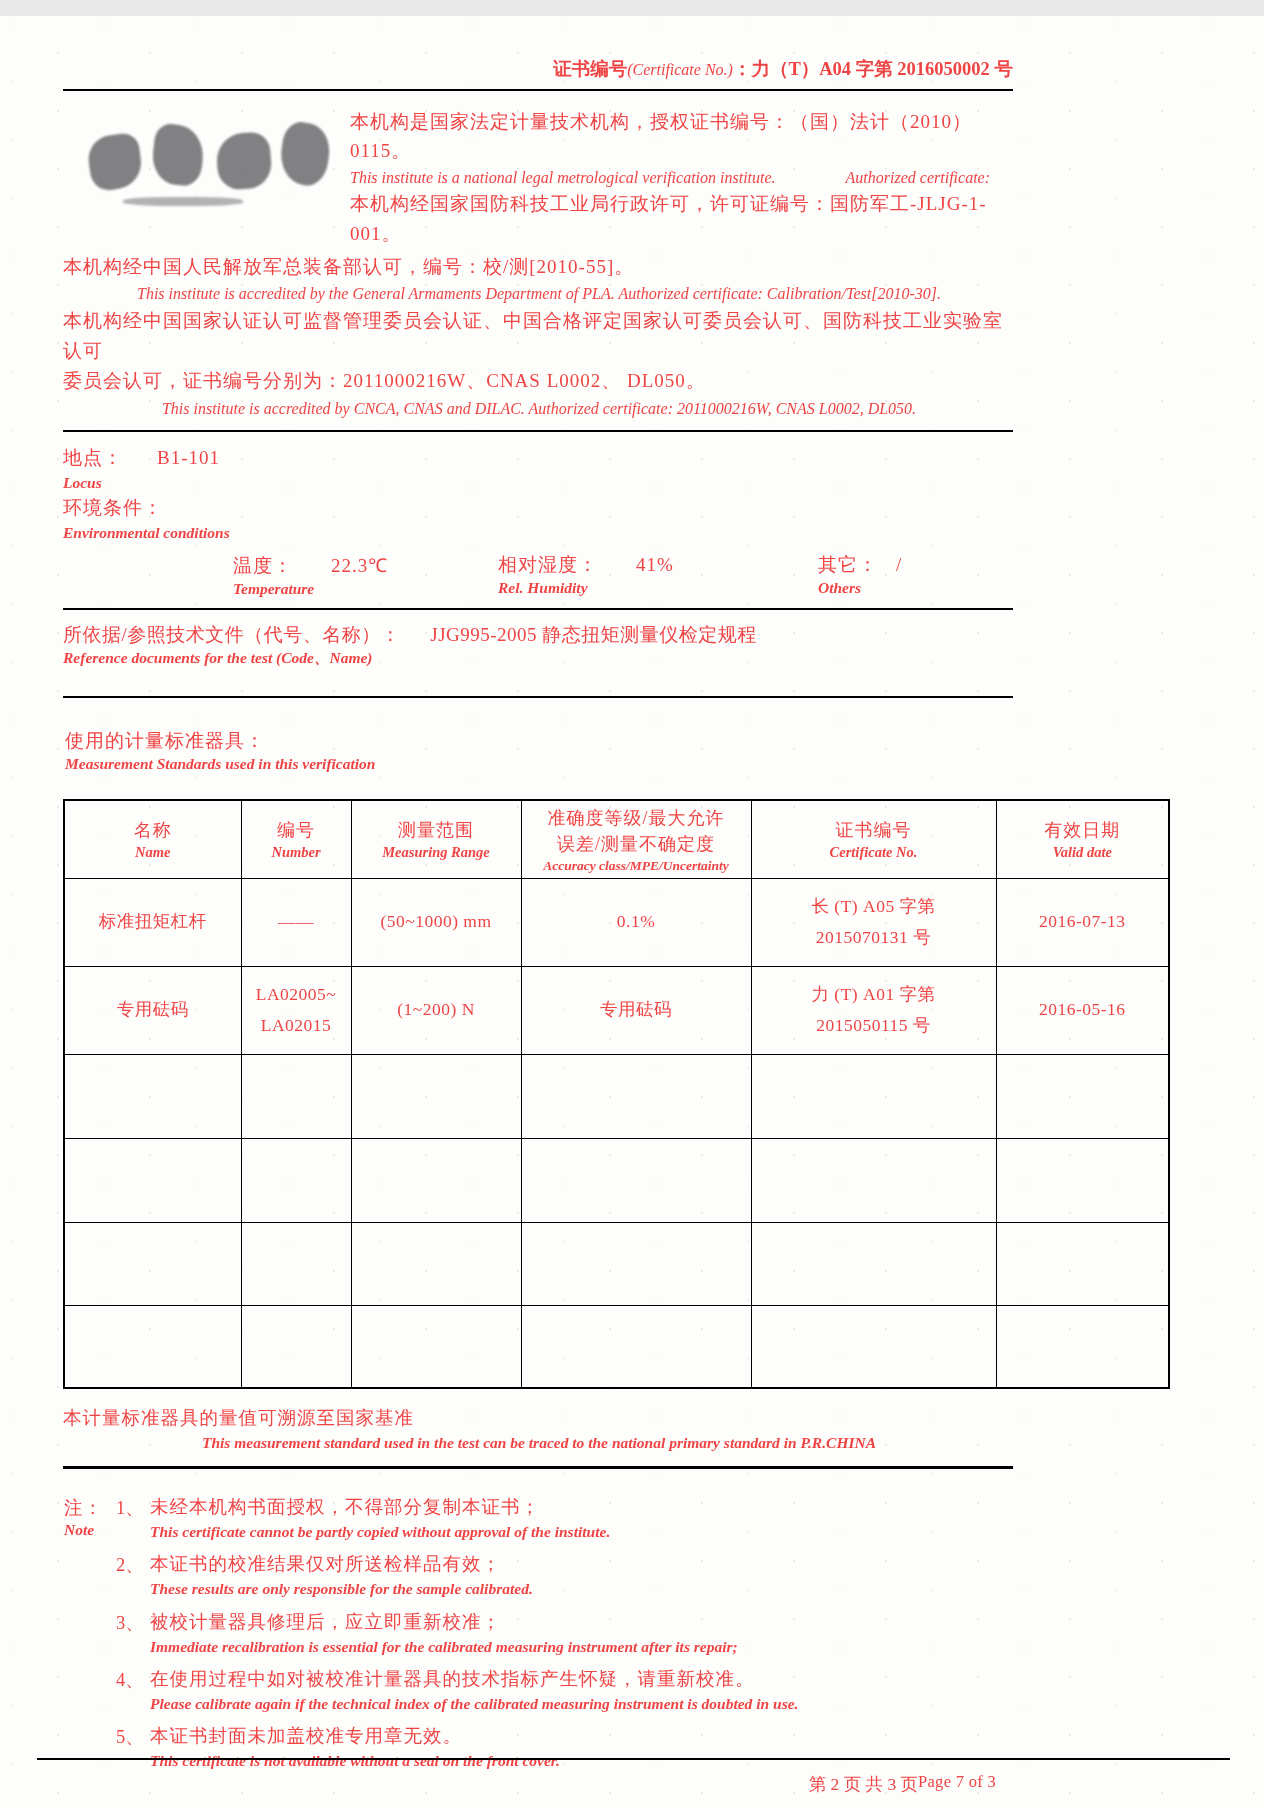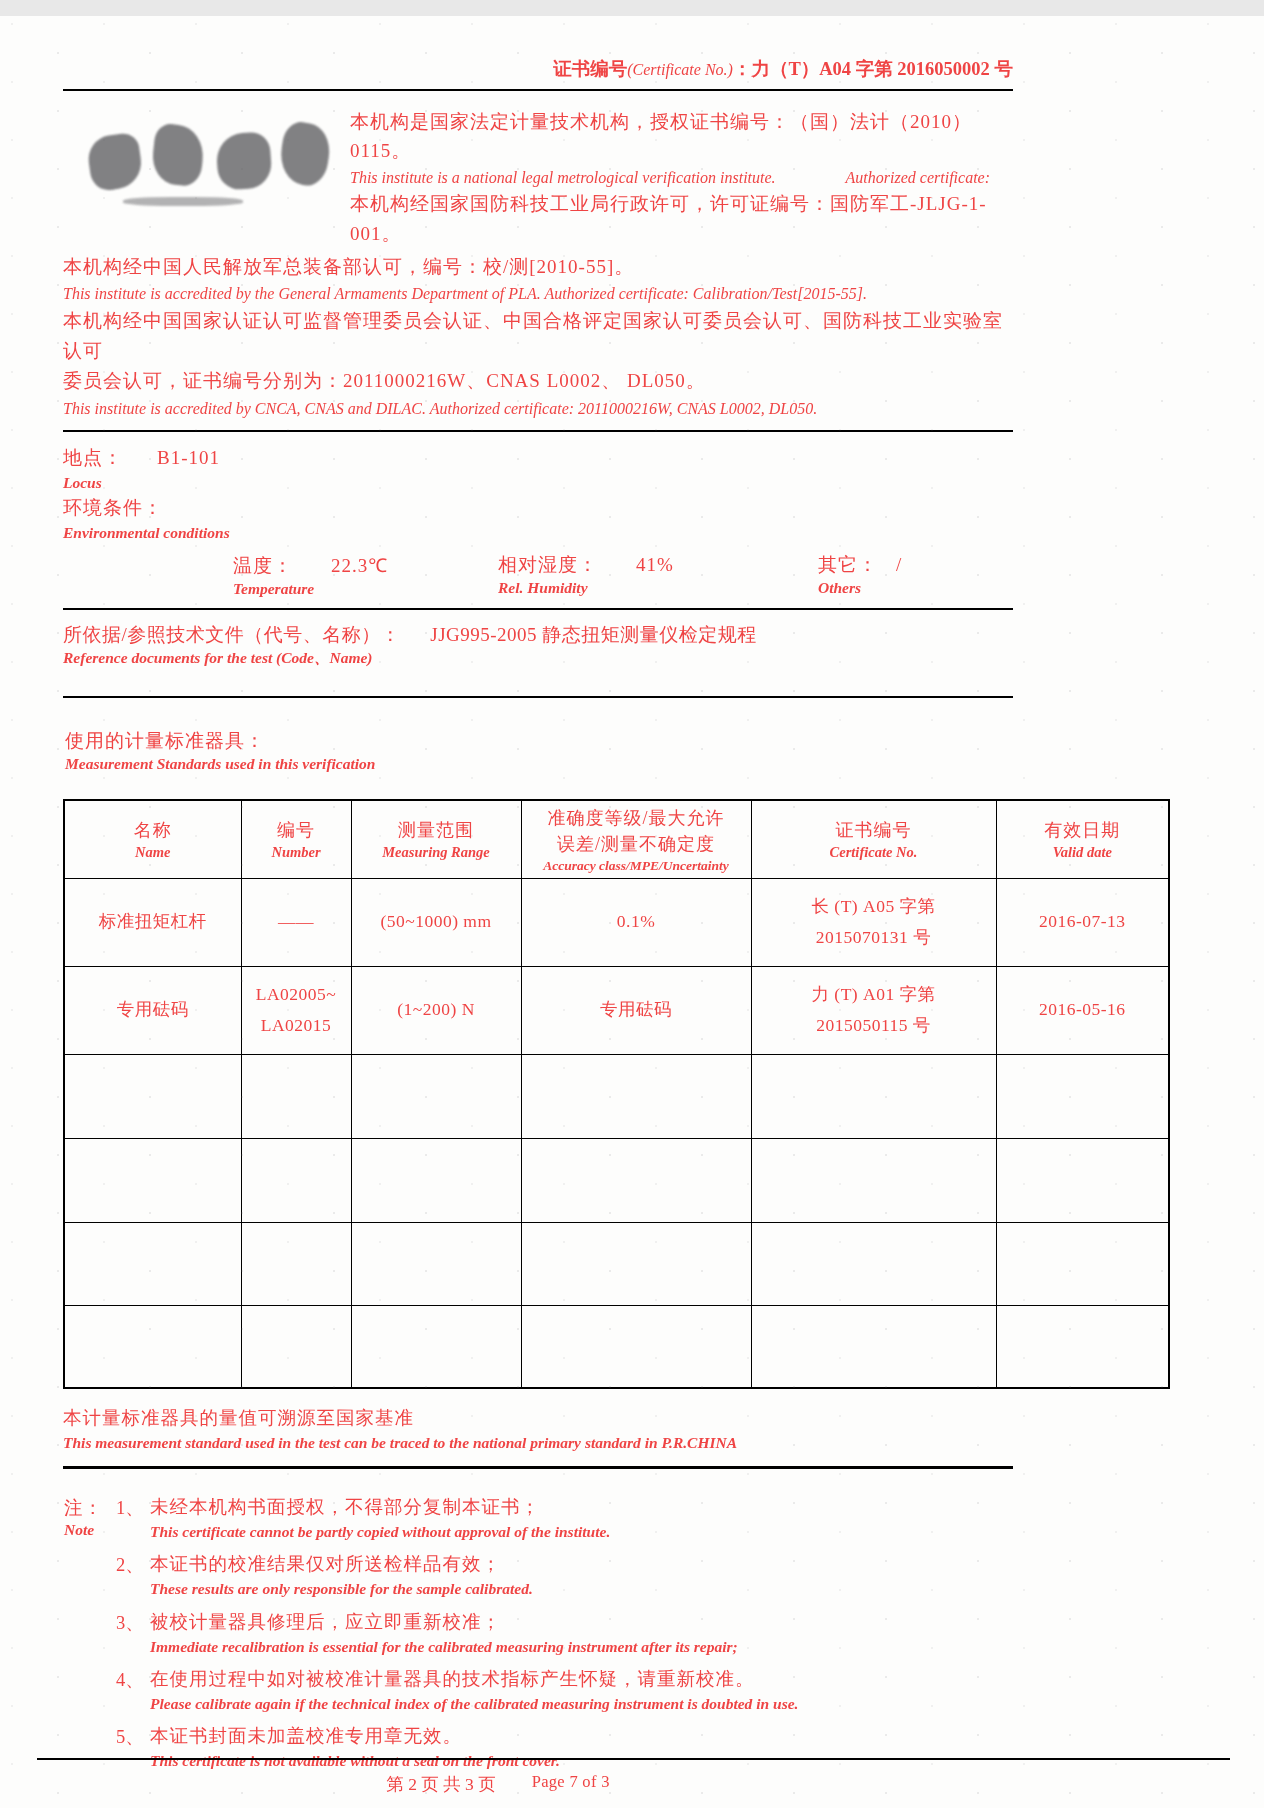--- a/index.html
+++ b/index.html
@@ -17,21 +17,21 @@
   .watermark {
     position:absolute; inset:0;
     background-image:
       radial-gradient(rgba(110,110,115,0.13) 1.3px, transparent 1.4px),
       radial-gradient(rgba(110,110,115,0.09) 1.1px, transparent 1.2px);
     background-size: 92px 58px, 92px 58px;
     background-position: 12px 8px, 58px 37px;
     pointer-events:none;
   }
   .zh { font-size:19px; letter-spacing:1px; }
-  .en { font-style:italic; font-size:16px; }
+  .en { font-style:italic; font-size:16px;text-align:center; }
   .en.b, .lbl-en { font-style:italic; font-weight:bold; }
   .b { font-weight:bold; }
 
   .cert-line {
     margin:40px 0 8px 63px; width:950px;
     text-align:right; font-size:18.5px;
     white-space:nowrap;
   }
   .rule { margin-left:63px; width:950px; border-top:2px solid #000; }
   .rule.medium { border-top-width:2.5px; }
@@ -107,21 +107,21 @@
   .notes-left .zh { font-size:18.5px; }
   .notes-items { flex:1; }
   .note-item { display:flex; margin-bottom:9px; }
   .note-num { width:34px; flex:none; font-size:18.5px; }
   .note-txt .zh { font-size:18.5px; line-height:1.35; }
   .note-txt .en { font-size:15.5px; font-weight:bold; line-height:1.5; }
 
   .footer-rule { position:absolute; left:37px; top:1742px; width:1193px; border-top:2.5px solid #000; }
   .footer {
     position:absolute; top:1756px; left:0; width:1264px;
-    display:flex; justify-content:center; gap:36px;
+    display:flex; justify-content:flex-end; 
     padding-right:268px; font-size:17.5px;
   }
   .footer .pg-en { font-size:16.5px; letter-spacing:.3px; }
 </style>
 </head>
 <body>
 
 <div class="page">
   <div class="watermark"></div>
 
@@ -141,21 +141,21 @@
     <div class="intro-indent">
       <div class="zh">本机构是国家法定计量技术机构，授权证书编号：（国）法计（2010）0115。</div>
       <div class="en jline">
         <span>This institute is a national legal metrological verification institute.</span>
         <span>Authorized certificate:</span>
       </div>
       <div class="zh">本机构经国家国防科技工业局行政许可，许可证编号：国防军工-JLJG-1-001。</div>
     </div>
     <div class="intro-full">
       <div class="zh">本机构经中国人民解放军总装备部认可，编号：校/测[2010-55]。</div>
-      <div class="en">This institute is accredited by the General Armaments Department of PLA. Authorized certificate: Calibration/Test[2015-55].</div>
+      <div class="en">This institute is accredited by the General Armaments Department of PLA. Authorized certificate: Calibration/Test[2010-30].</div>
       <div class="zh">本机构经中国国家认证认可监督管理委员会认证、中国合格评定国家认可委员会认可、国防科技工业实验室认可</div>
       <div class="zh">委员会认可，证书编号分别为：2011000216W、CNAS L0002、 DL050。</div>
       <div class="en">This institute is accredited by CNCA, CNAS and DILAC. Authorized certificate: 2011000216W, CNAS L0002, DL050.</div>
     </div>
   </div>
   <div class="rule medium" style="margin-top:10px"></div>
 
   <div class="conditions">
     <div class="cond-row">
       <span class="zh">地点：</span>

